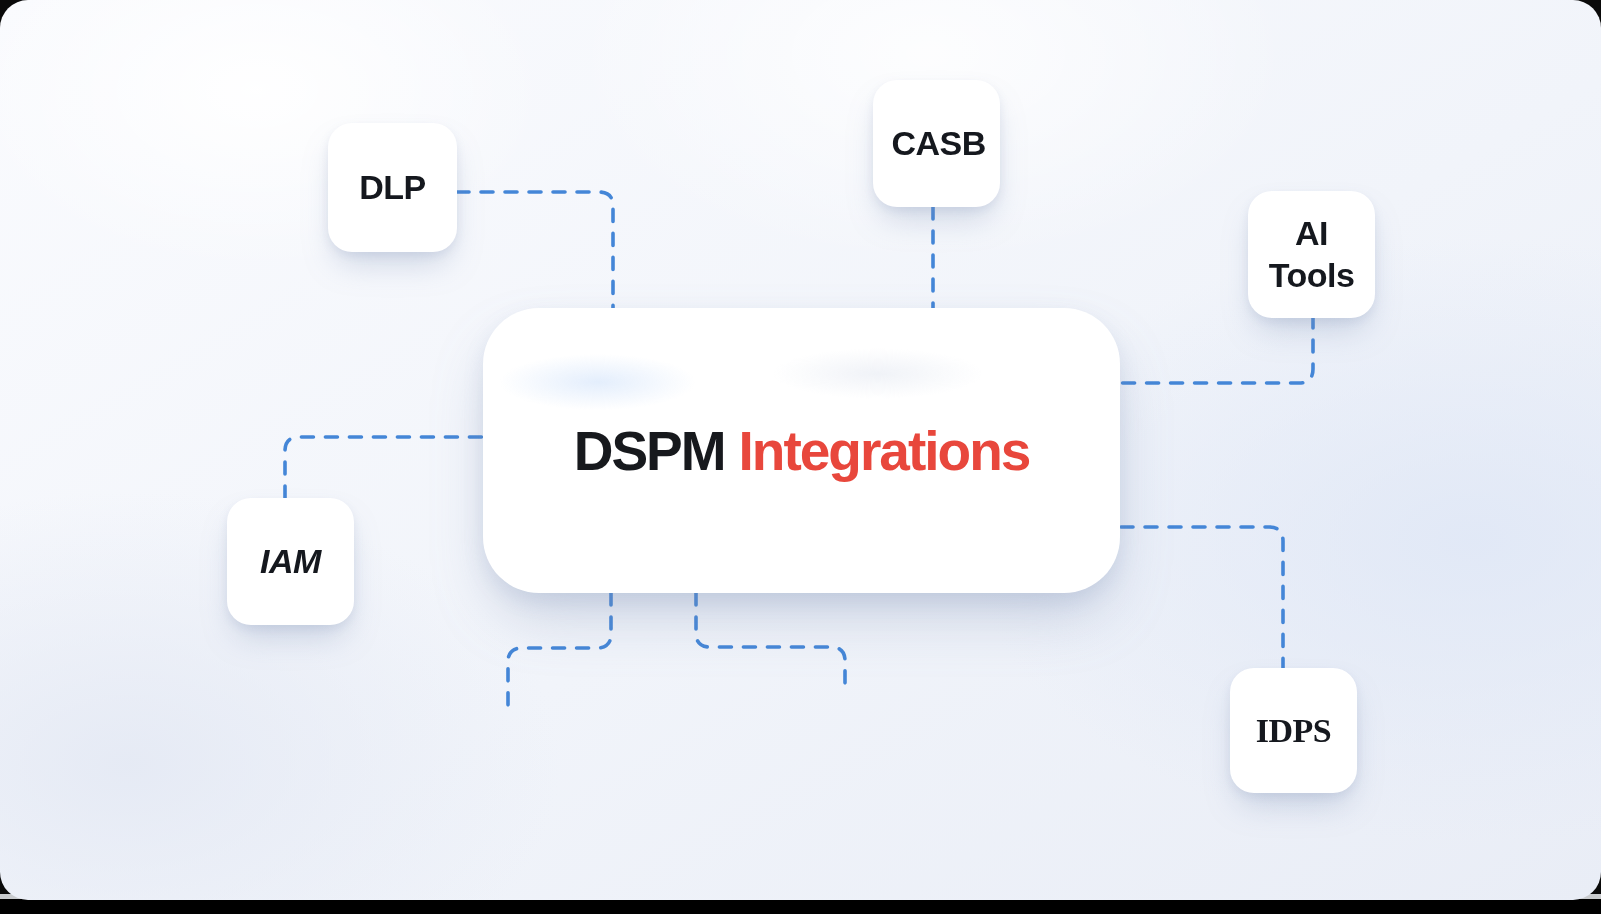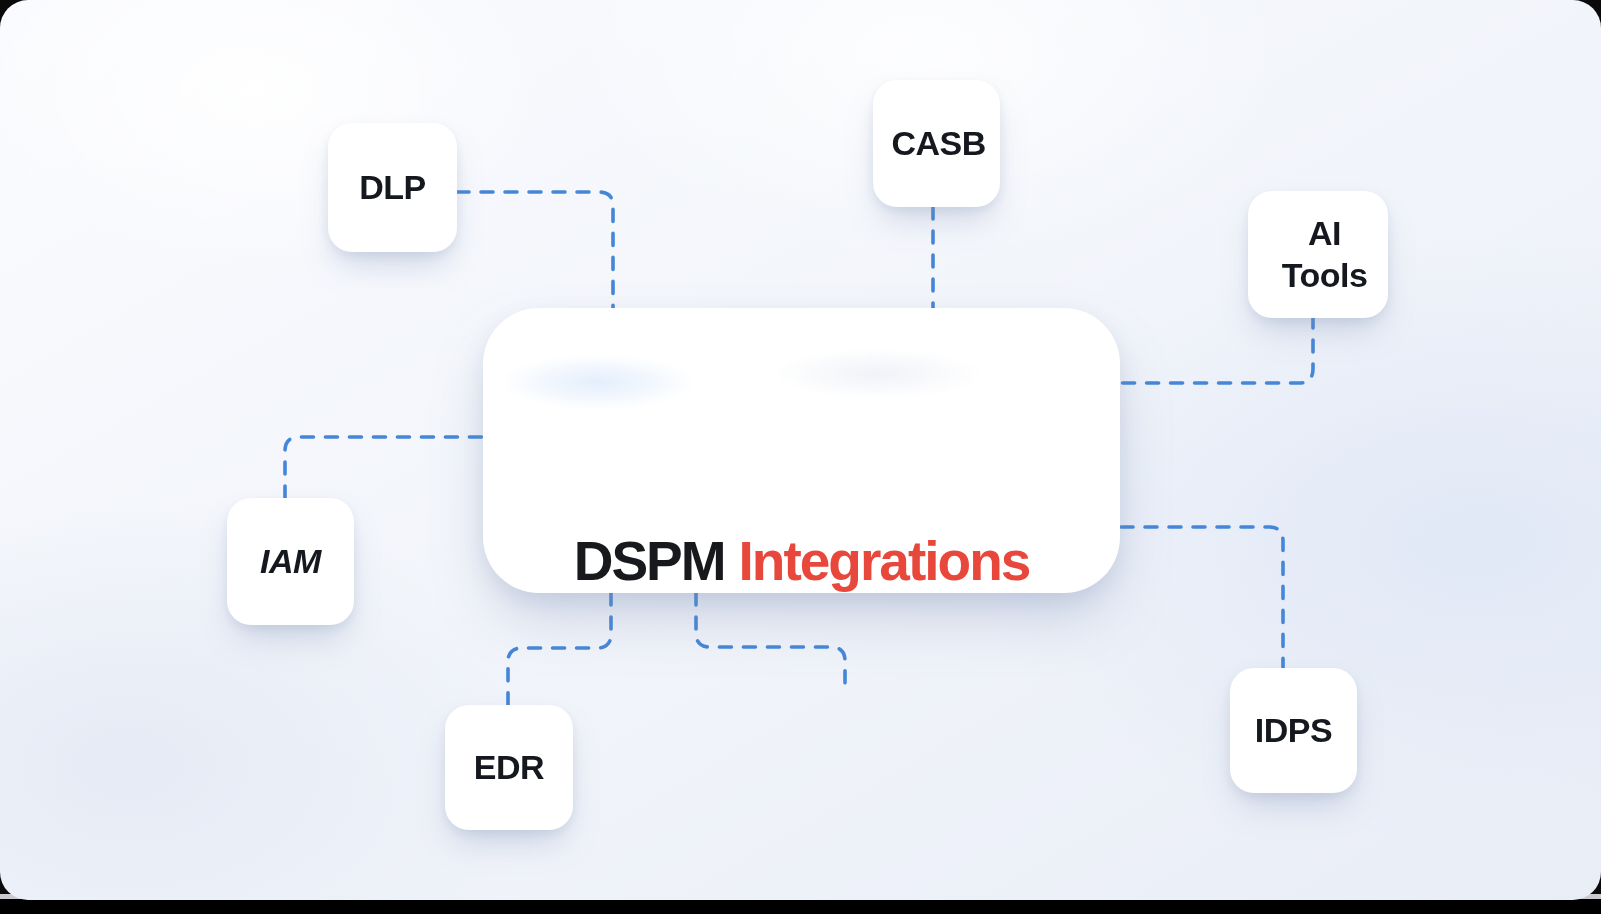--- a/index.html
+++ b/index.html
@@ -29,21 +29,21 @@
 
   
   svg.connectors{position:absolute;left:0;top:0;z-index:2;}
   .connector{fill:none;stroke:#4486d7;stroke-width:3.6;stroke-dasharray:12 12;stroke-linecap:round;}
 
   
   .center-card{
     position:absolute;left:483px;top:308px;width:637px;height:285px;
     background:#fff;border-radius:56px;z-index:3;
     box-shadow:0 30px 60px -12px rgba(124,143,180,.38), 0 8px 20px rgba(124,143,180,.15);
-    display:flex;align-items:flex-end;justify-content:center;
+    display:flex;align-items:center;justify-content:center;
   }
   .center-card::before{
     content:"";position:absolute;inset:0;border-radius:56px;
     background:
       radial-gradient(140px 40px at 18% 26%, rgba(205,224,250,.55), rgba(205,224,250,0) 70%),
       radial-gradient(150px 36px at 62% 23%, rgba(225,230,240,.5), rgba(225,230,240,0) 70%);
     pointer-events:none;
   }
   .center-title{
     position:relative;font-weight:700;font-size:55px;letter-spacing:-2px;
@@ -57,25 +57,25 @@
     position:absolute;background:#fff;border-radius:24px;z-index:3;
     box-shadow:0 18px 32px -8px rgba(124,143,180,.35), 0 4px 10px rgba(124,143,180,.14);
     display:flex;align-items:center;justify-content:center;
   }
   .node-label{
     font-weight:700;font-size:34px;letter-spacing:-0.5px;color:#15181e;
     text-align:center;line-height:1.22;width:90px;
   }
   .n-dlp {left:328px;top:123px;width:129px;height:129px;}
   .n-casb{left:873px;top:80px; width:127px;height:127px;}
-  .n-ai  {left:1248px;top:191px;width:127px;height:127px;padding-left:13px;}
+  .n-ai  {left:1248px;top:191px;width:127px;height:127px;}
   .n-iam {left:227px;top:498px;width:127px;height:127px;font-style:italic;}
   .n-edr {left:445px;top:705px;width:128px;height:125px;}
   .n-siem{left:785px;top:693px;width:127px;height:125px;}
-  .n-idps{left:1230px;top:668px;width:127px;height:125px;}
+  .n-idps{left:1230px;top:668px;width:127px;height:125px;font-family:Liberation Serif, serif;}
 </style>
 </head>
 <body>
 
 <div class="stage">
 
   <div class="bottom-bar">
     
   </div>
 
@@ -106,23 +106,20 @@
     </div>
 
     <div class="node n-ai">
       <div class="node-label">AI Tools</div>
     </div>
 
     <div class="node n-iam">
       <div class="node-label">IAM</div>
     </div>
 
-    <div class="node n-edr">
-      <div class="node-label">EDR</div>
-    </div>
 
 
     <div class="node n-idps">
       <div class="node-label">IDPS</div>
     </div>
 
   </div>
 </div>
 
 </body></html>

